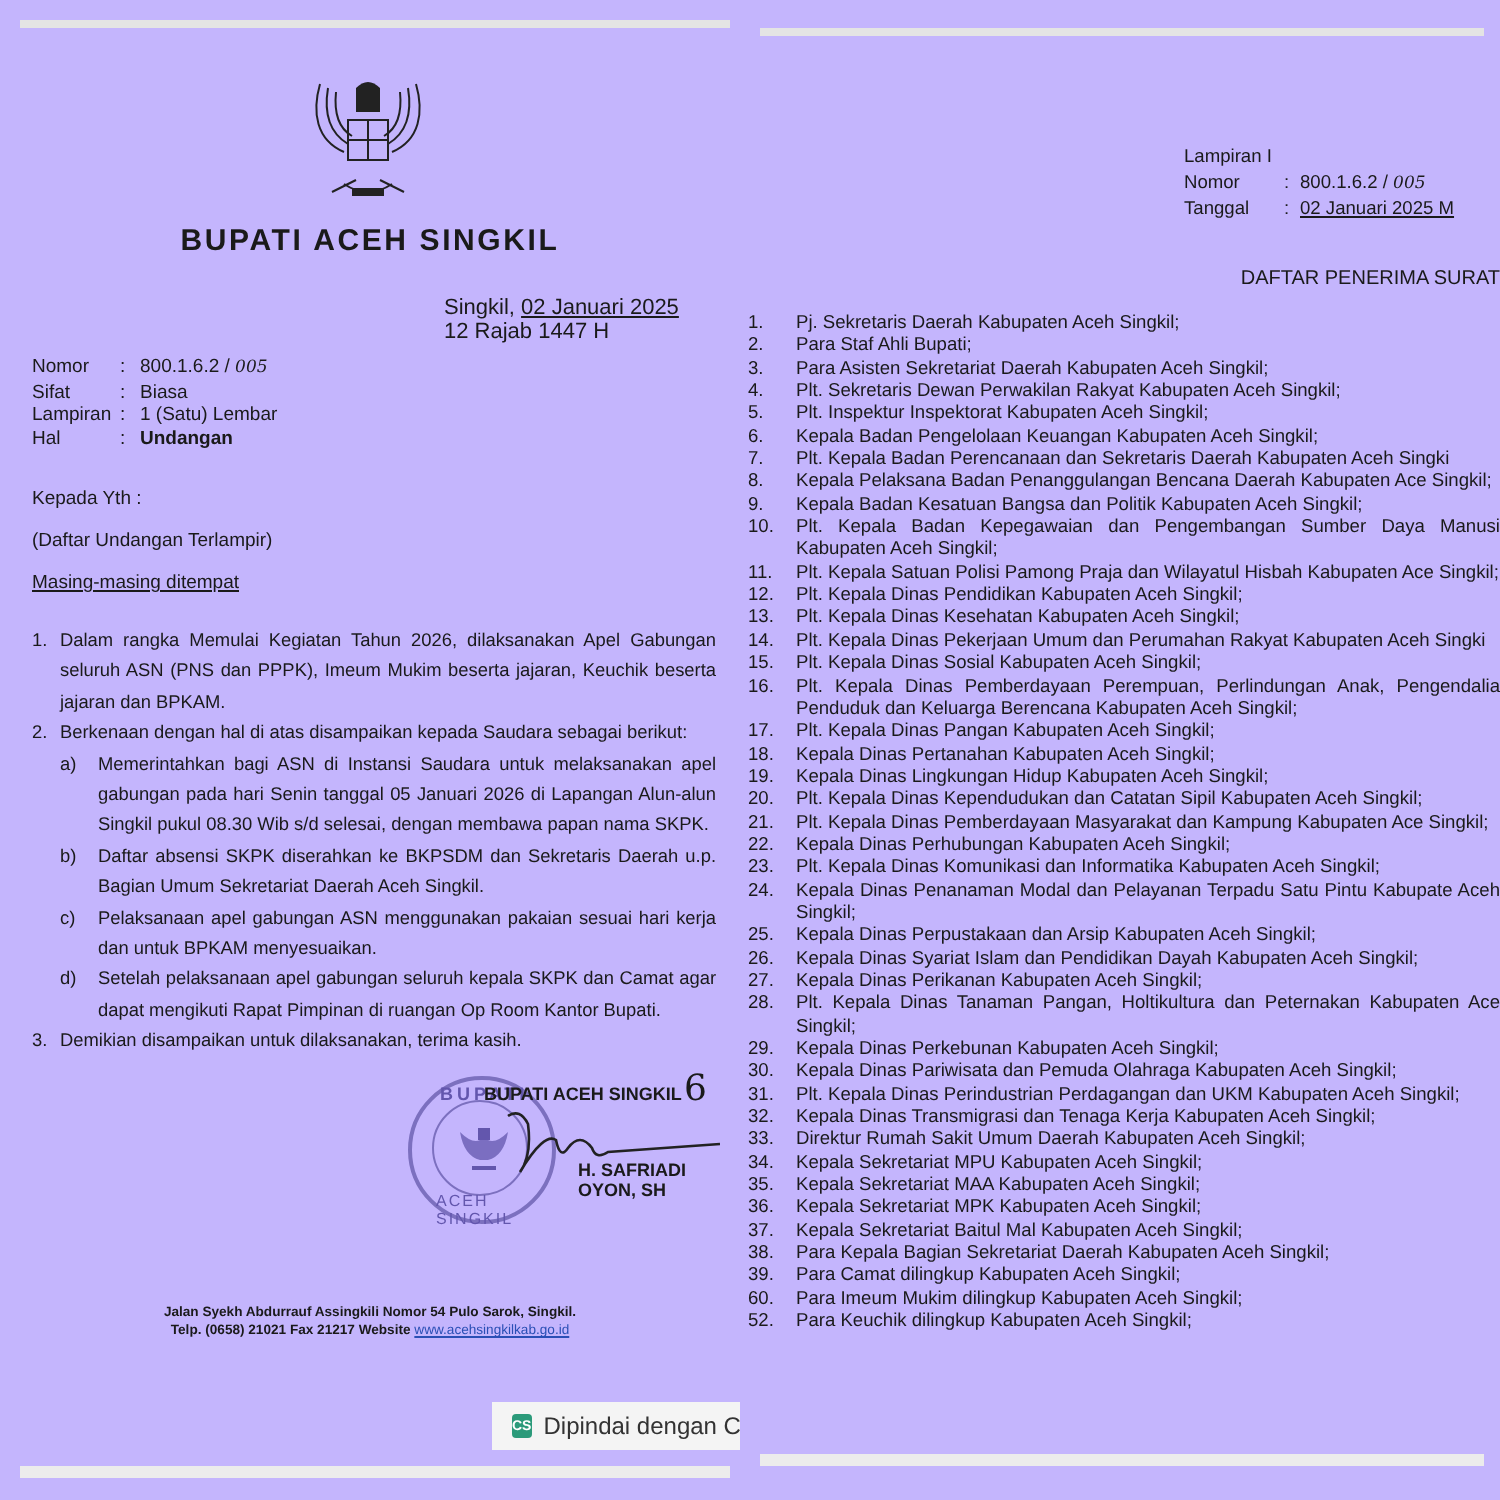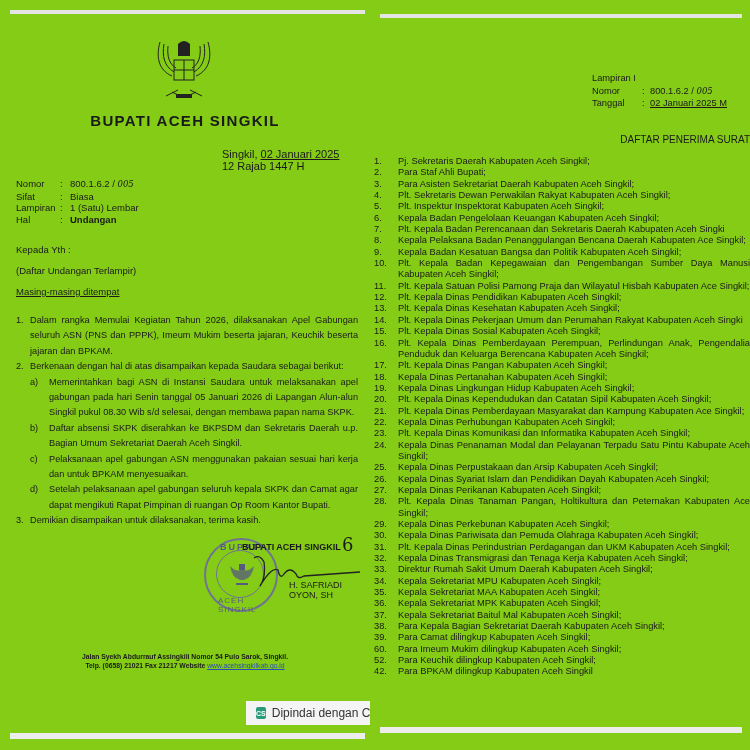--- a/index.html
+++ b/index.html
@@ -4,21 +4,21 @@
 <style>
   html, body { margin: 0; padding: 0; }
   body {
     width: 750px; height: 750px; overflow: hidden;
     background: #ffffff;
     font-family: "Liberation Sans", sans-serif;
     color: #1a1a1a;
     position: relative;
   }
   .page {
-    position: absolute; top: 0; height: 750px; background: #84cc16; overflow: hidden;
+    position: absolute; top: 0; height: 750px; background: #c4b5fd; overflow: hidden;
   }
   .page-left { left: 0; width: 370px; }
   .page-right { left: 370px; width: 380px; }
   .scan-edge-top {
     position: absolute; top: 10px; height: 4px; background: #e4e4e4;
   }
   .page-left .scan-edge-top { left: 10px; width: 355px; }
   .page-right .scan-edge-top { left: 10px; width: 362px; top: 14px; }
   .scan-edge-bottom {
     position: absolute; height: 6px; background: #ececec;
@@ -59,21 +59,21 @@
   .stamp-inner {
     position: absolute; left: 10px; top: 10px; width: 46px; height: 46px;
     border: 1.5px solid #6b5fb0; border-radius: 50%;
   }
   .stamp-top { position: absolute; left: 14px; top: 2px; font-size: 9px; font-weight: bold; color: #4b3f9a; letter-spacing: 2px; }
   .stamp-bot { position: absolute; left: 12px; top: 56px; font-size: 8px; font-weight: normal; color: #4b3f9a; letter-spacing: 1px; }
   .stamp-eagle { position: absolute; left: 22px; top: 20px; width: 28px; height: 28px; }
   .sig-office { position: absolute; left: 42px; top: 8px; font-size: 9px; font-weight: bold; }
   .sig-mark { position: absolute; left: 142px; top: 0; font-size: 18px; font-family: "DejaVu Serif", serif; }
   .sig-scribble { position: absolute; left: 50px; top: 18px; width: 115px; height: 40px; }
-  .sig-name { position: absolute; left: 48px; top: 46px; font-size: 9px; font-weight: normal; padding-left: 41px; }
+  .sig-name { position: absolute; left: 48px; top: 46px; font-size: 9px; font-weight: bold; padding-left: 41px; }
   .footer-addr { position: absolute; left: 0; width: 370px; top: 652px; text-align: center; font-size: 6.8px; line-height: 9px; font-weight: bold; }
   .footer-addr .link { color: #2a4fb5; text-decoration: underline; font-weight: normal; }
   .scanner-badge {
     position: absolute; left: 246px; top: 701px; width: 124px; height: 24px; background: #f4f4f4;
     display: flex; align-items: center; font-size: 12px; color: #333; white-space: nowrap; overflow: hidden;
   }
   .cs-icon {
     width: 14px; height: 12px; background: #2b9a7a; color: #fff; font-size: 7px; font-weight: bold;
     display: inline-flex; align-items: center; justify-content: center; border-radius: 2px; margin: 0 6px 0 10px;
   }
@@ -387,19 +387,15 @@
         <span class="t">Para Camat dilingkup Kabupaten Aceh Singkil;</span>
       </div>
       <div class="rec">
         <span class="n">60.</span>
         <span class="t">Para Imeum Mukim dilingkup Kabupaten Aceh Singkil;</span>
       </div>
       <div class="rec">
         <span class="n">52.</span>
         <span class="t">Para Keuchik dilingkup Kabupaten Aceh Singkil;</span>
       </div>
-      <div class="rec">
-        <span class="n">42.</span>
-        <span class="t">Para BPKAM dilingkup Kabupaten Aceh Singkil</span>
-      </div>
     </div>
   <div class="scan-edge-bottom"></div>
 </div>
 
 </body></html>

